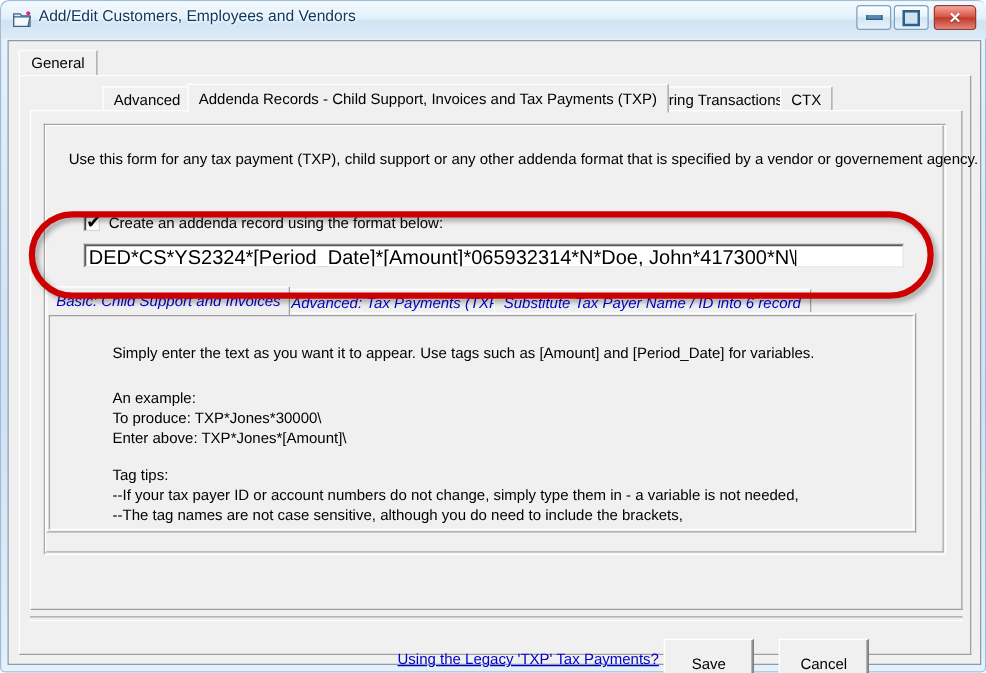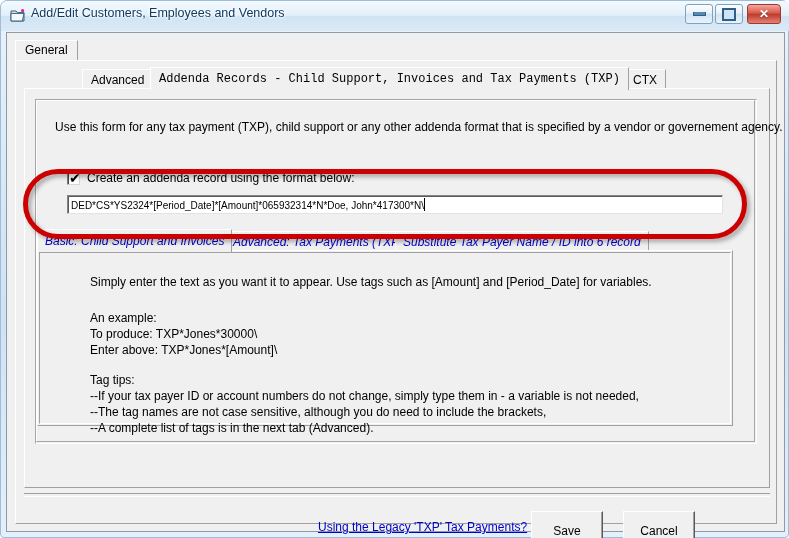--- a/index.html
+++ b/index.html
@@ -139,21 +139,20 @@
     cursor: default;
   }
   .inner-tab.active {
     top: 0; height: 23px;
     padding-top: 4px;
     background: #f0f0f0;
     border-left: 1px solid #ffffff;
     border-top: 1px solid #ffffff;
     border-right: 1px solid #a0a0a0;
     z-index: 3;
-    font-family: Liberation Mono, monospace;
   }
   #inner-tab-panel {
     position: absolute;
     left: 8px; top: 27px;
     width: 746px; height: 400px;
     box-sizing: border-box;
     border: 1px solid #ffffff;
     border-right-color: #a0a0a0;
     border-bottom-color: #a0a0a0;
     background: #f0f0f0;
@@ -220,21 +219,21 @@
   #format-input {
     position: absolute;
     left: 42px; top: 106px;
     width: 656px; height: 19px;
     box-sizing: border-box;
     background: #ffffff;
     border: 1px solid #848484;
     border-right-color: #e3e3e3;
     border-bottom-color: #e3e3e3;
     box-shadow: inset 1px 1px 0 #5a5a5a;
-    font-size: 10px;
+    font-size: 16px;
     color: #000;
     padding: 2px 0 0 3px;
     overflow: hidden;
     white-space: nowrap;
     cursor: text;
   }
   #caret {
     display: inline-block;
     width: 1px; height: 13px;
     background: #000;
@@ -425,21 +424,20 @@
 
         <div id="subtab-panel">
           <div id="subtab-panel-inner"></div>
           <div class="body-text" style="left:52px; top:24px;">Simply enter the text as you want it to appear.  Use tags such as [Amount] and [Period_Date] for variables.</div>
           <div class="body-text" style="left:52px; top:60px;">An example:</div>
           <div class="body-text" style="left:52px; top:76px;">To produce: TXP*Jones*30000\</div>
           <div class="body-text" style="left:52px; top:92px;">Enter above: TXP*Jones*[Amount]\</div>
           <div class="body-text" style="left:52px; top:122px;">Tag tips:</div>
           <div class="body-text" style="left:52px; top:138px;">--If your tax payer ID or account numbers do not change, simply type them in - a variable is not needed,</div>
           <div class="body-text" style="left:52px; top:154px;">--The tag names are not case sensitive, although you do need to include the brackets,</div>
-          <div class="body-text" style="left:52px; top:170px;">--A complete list of tags is in the next tab (Advanced).</div>
         </div>
 
       </div>
 
       <div id="bottom-sep"></div>
 
     </div>
 
     <div id="legacy-link">Using the Legacy 'TXP' Tax Payments?</div>
     <div class="dlg-btn" id="btn-save">

